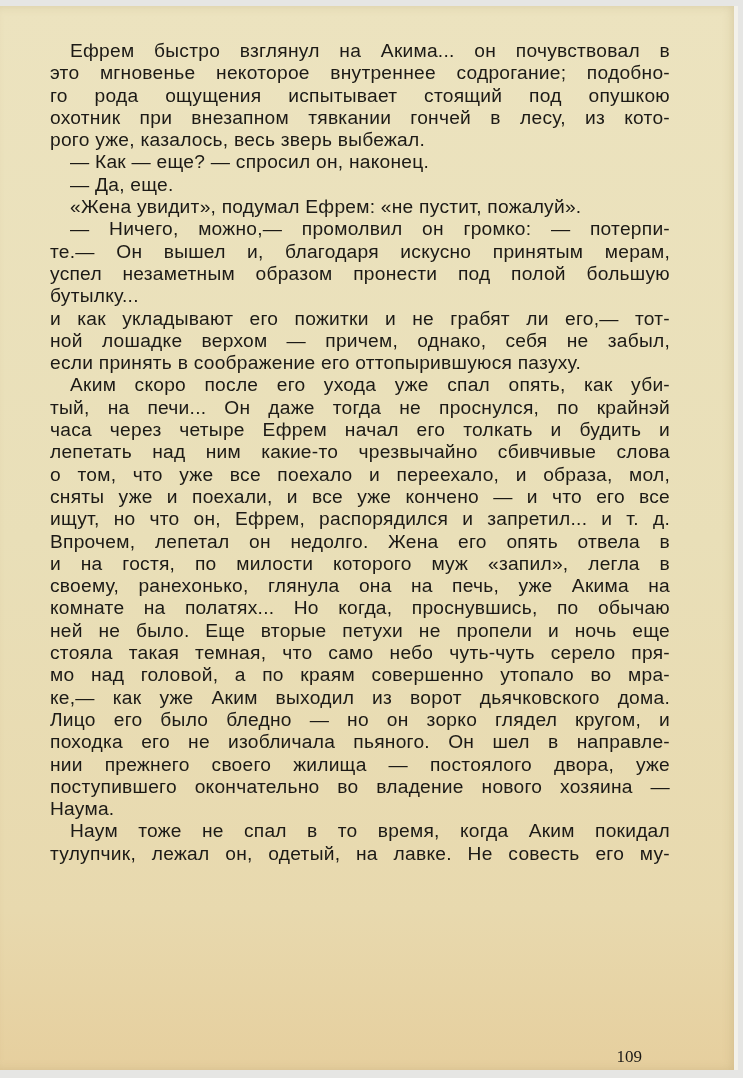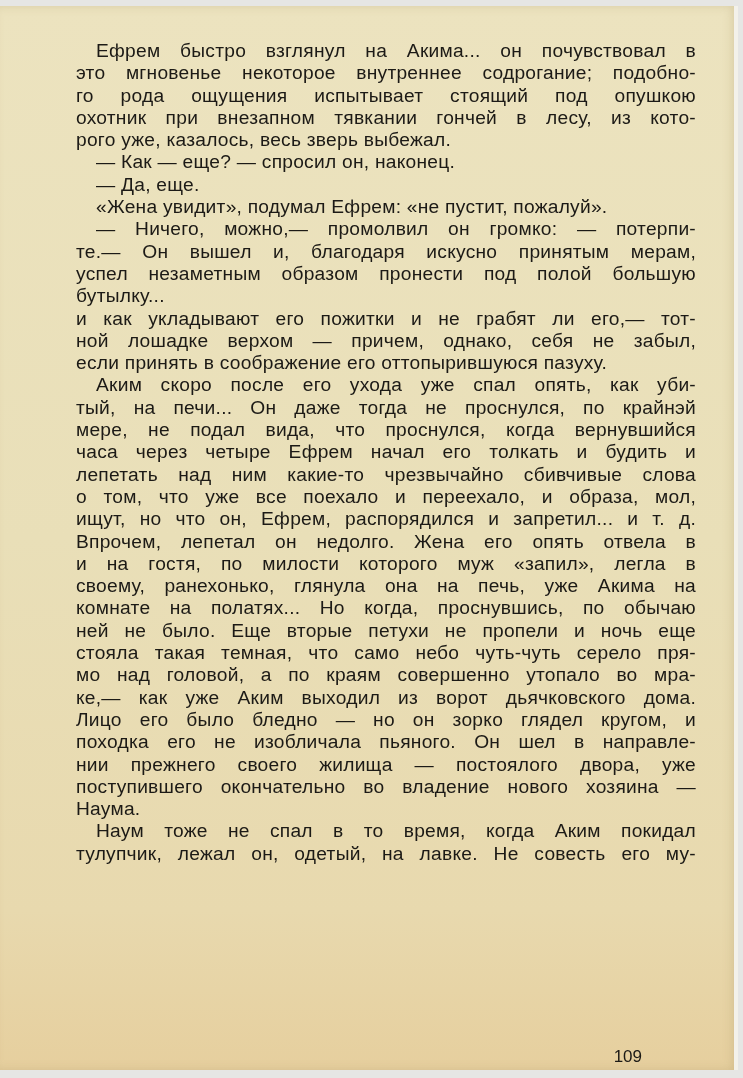--- a/index.html
+++ b/index.html
@@ -19,31 +19,30 @@
       background: #f3f1ea;
     }
     .text {
       position: absolute; left: 50px; top: 34px; width: 620px;
       font-family: "Liberation Sans", sans-serif;
       font-size: 19.2px;
       line-height: 22.3px;
       color: #1c1a16;
       letter-spacing: 0.25px;
       text-align: justify;
-      margin-left: 26px;
     }
     .line {
       display: block; white-space: nowrap;
       text-align-last: justify;
     }
     .line.indent { padding-left: 20px; }
     .line.last { text-align-last: left; }
     .page-number {
       position: absolute; right: 96px; top: 1041px;
-      font-family: Liberation Sans, sans-serif;
+      font-family: Liberation Serif, serif;
       font-size: 17px; color: #1c1a16; text-align: right;
     }
   </style>
 </head>
 <body>
 
 <div class="page">
   <div class="text" id="text">
       <span class="line indent">Ефрем быстро взглянул на Акима... он почувствовал в</span>
       <span class="line">это мгновенье некоторое внутреннее содрогание; подобно-</span>
@@ -55,24 +54,24 @@
       <span class="line indent last">«Жена увидит», подумал Ефрем: «не пустит, пожалуй».</span>
       <span class="line indent">— Ничего, можно,— промолвил он громко: — потерпи-</span>
       <span class="line">те.— Он вышел и, благодаря искусно принятым мерам,</span>
       <span class="line">успел незаметным образом пронести под полой большую</span>
       <span class="line last">бутылку...</span>
       <span class="line">и как укладывают его пожитки и не грабят ли его,— тот-</span>
       <span class="line">ной лошадке верхом — причем, однако, себя не забыл,</span>
       <span class="line last">если принять в соображение его оттопырившуюся пазуху.</span>
       <span class="line indent">Аким скоро после его ухода уже спал опять, как уби-</span>
       <span class="line">тый, на печи... Он даже тогда не проснулся, по крайнэй</span>
-      <span class="line">мере, не подал вида, что проснулся, когда вернувшийся</span>
       <span class="line">часа через четыре Ефрем начал его толкать и будить и</span>
       <span class="line">лепетать над ним какие-то чрезвычайно сбивчивые слова</span>
       <span class="line">о том, что уже все поехало и переехало, и образа, мол,</span>
+      <span class="line">сняты уже и поехали, и все уже кончено — и что его все</span>
       <span class="line">ищут, но что он, Ефрем, распорядился и запретил... и т. д.</span>
       <span class="line">Впрочем, лепетал он недолго. Жена его опять отвела в</span>
       <span class="line">и на гостя, по милости которого муж «запил», легла в</span>
       <span class="line">своему, ранехонько, глянула она на печь, уже Акима на</span>
       <span class="line">комнате на полатях... Но когда, проснувшись, по обычаю</span>
       <span class="line">ней не было. Еще вторые петухи не пропели и ночь еще</span>
       <span class="line">стояла такая темная, что само небо чуть-чуть серело пря-</span>
       <span class="line">мо над головой, а по краям совершенно утопало во мра-</span>
       <span class="line">ке,— как уже Аким выходил из ворот дьячковского дома.</span>
       <span class="line">Лицо его было бледно — но он зорко глядел кругом, и</span>

